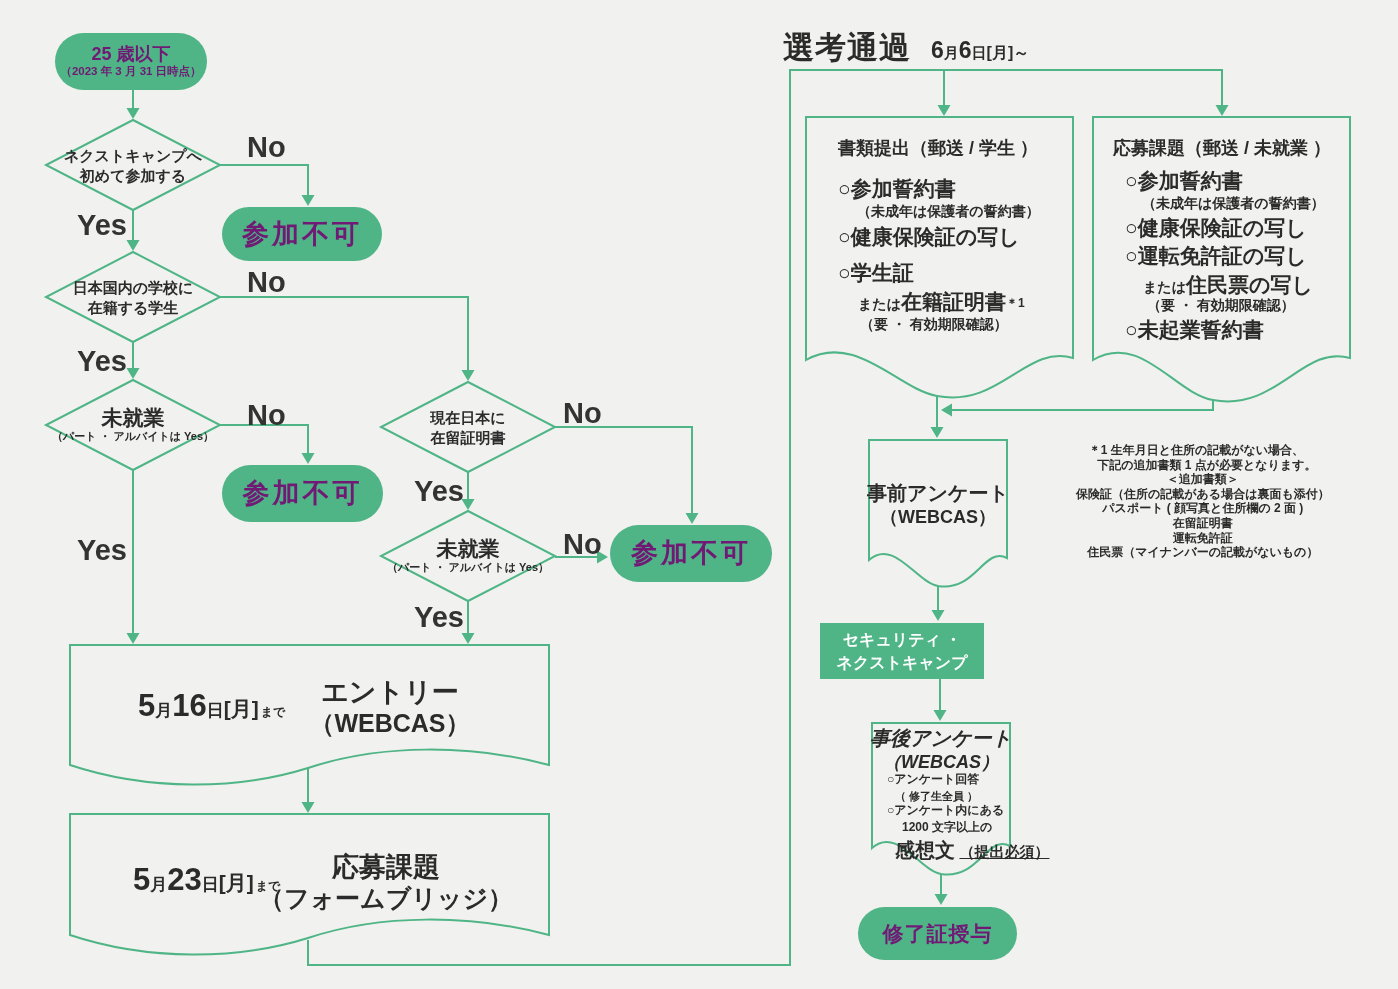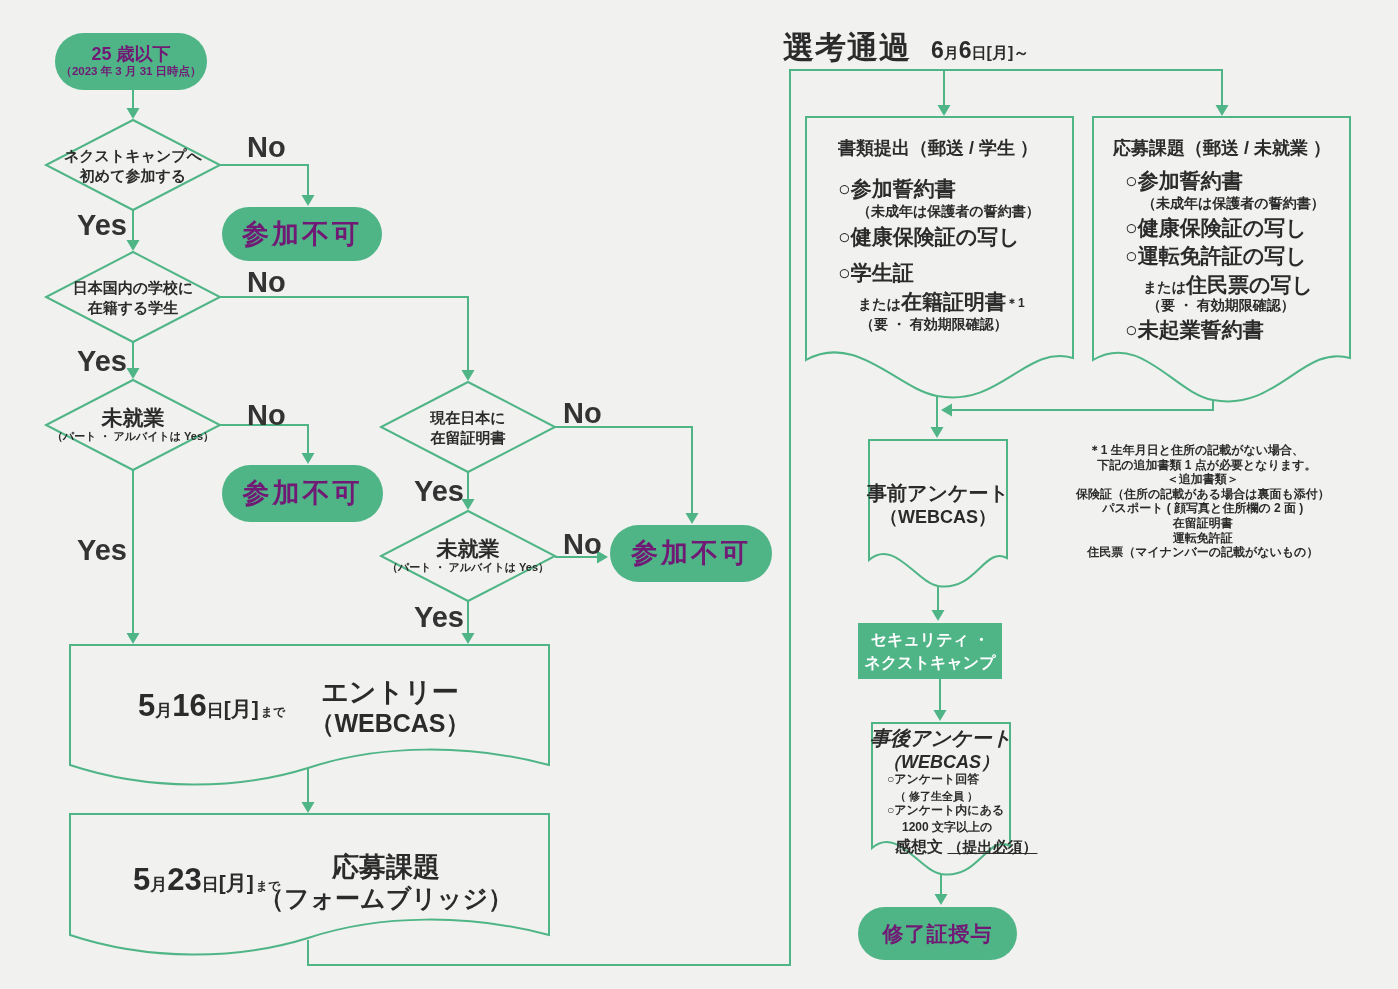--- a/index.html
+++ b/index.html
@@ -221,33 +221,33 @@
     <div class="n0">＊1 生年月日と住所の記載がない場合、</div>
     <div class="n1">下記の追加書類 1 点が必要となります。</div>
     <div>＜追加書類＞</div>
     <div>保険証（住所の記載がある場合は裏面も添付）</div>
     <div>パスポート ( 顔写真と住所欄の 2 面 )</div>
     <div>在留証明書</div>
     <div>運転免許証</div>
     <div>住民票（マイナンバーの記載がないもの）</div>
   </div>
 
-  <div class="grect" style="left:858px;top:623px;width:144px;height:56px;">
+  <div class="grect" style="left:820px;top:623px;width:164px;height:56px;">
     <div>セキュリティ ・</div>
     <div>ネクストキャンプ</div>
   </div>
 
   <div class="sv-title ctr" style="left:941px;top:750px;width:160px;font-style:italic;">
     <div>事後アンケート</div>
     <div class="sv-sub">（WEBCAS）</div>
   </div>
   <div class="pi-b" style="left:887px;top:773px;">○アンケート回答</div>
   <div class="pi-s" style="left:895px;top:791px;">（ 修了生全員 ）</div>
   <div class="pi-b" style="left:887px;top:804px;">○アンケート内にある</div>
   <div class="pi-b" style="left:902px;top:821px;">1200 文字以上の</div>
   <div class="abs" style="left:895px;top:837px;white-space:nowrap;">
-    <span class="b" style="font-size:16px;">感想文</span>
+    <span class="b" style="font-size:20px;">感想文</span>
     <span class="b pi-sup">（提出必須）</span>
   </div>
 
   <div class="pill" style="left:858px;top:907px;width:159px;height:53px;font-size:21px;letter-spacing:1px;">修了証授与</div>
 
 </div>
 
 </body></html>

